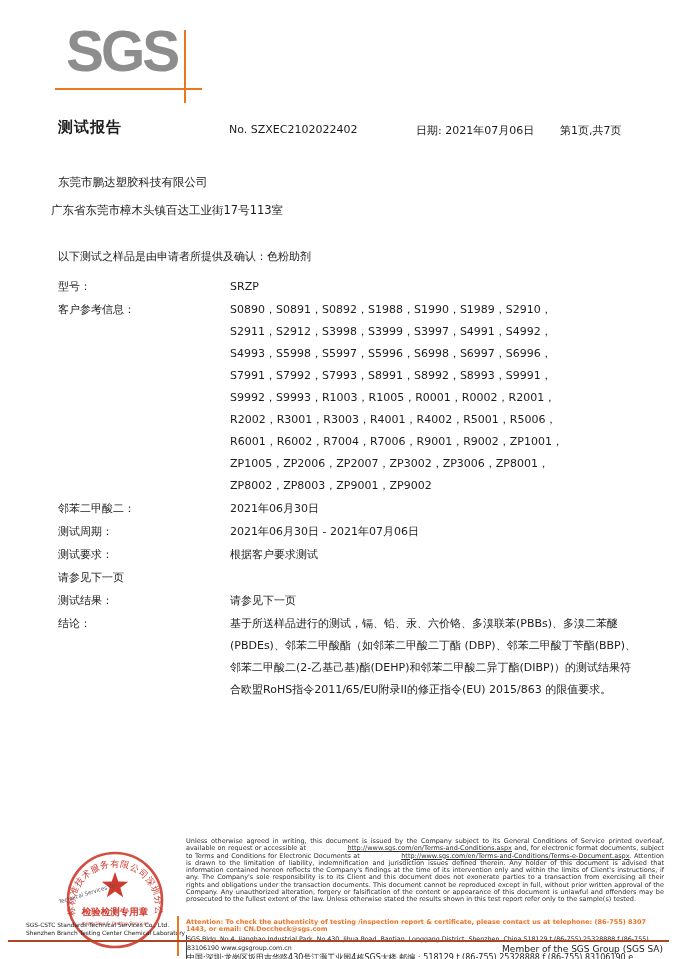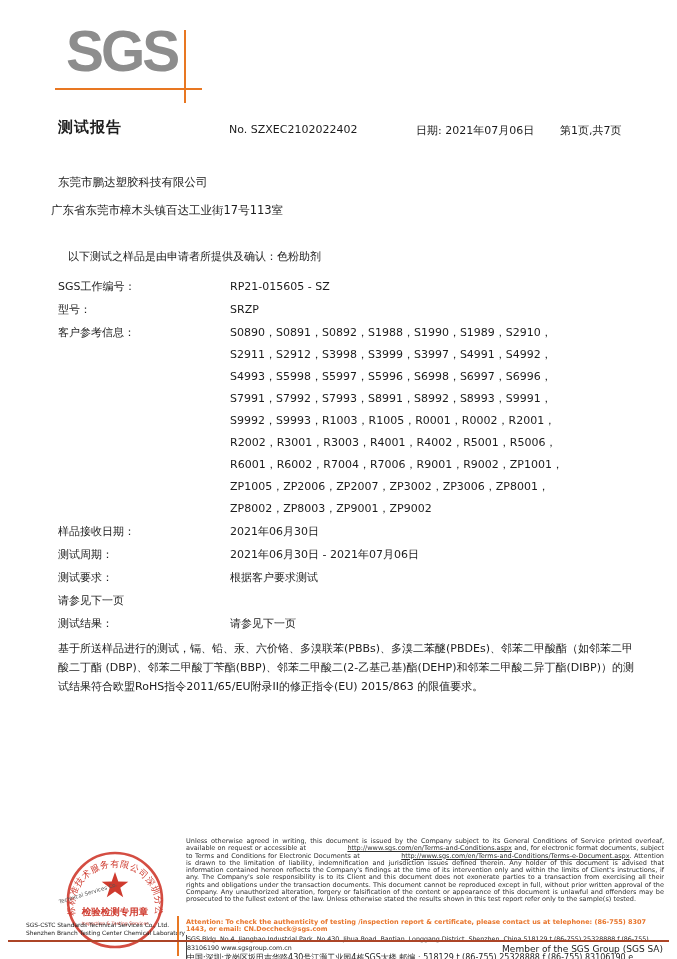--- a/index.html
+++ b/index.html
@@ -12,21 +12,21 @@
   .logo-hline{position:absolute;left:55px;top:88px;width:147px;height:2px;background:#e87722;}
   .logo-vline{position:absolute;left:184px;top:30px;width:2px;height:73px;background:#e87722;}
   
   .doc-title{position:absolute;left:58px;top:118px;font-size:15px;font-weight:bold;letter-spacing:1px;}
   .report-no{position:absolute;left:229px;top:123px;font-size:11px;}
   .report-date{position:absolute;left:416px;top:123px;font-size:11px;}
   .report-pages{position:absolute;left:560px;top:123px;font-size:11px;}
   .company-name{position:absolute;left:58px;top:175px;font-size:11.5px;font-weight:500;}
   .company-address{position:absolute;left:51px;top:203px;font-size:11.5px;font-weight:500;}
   
-  .sample-intro{position:absolute;left:68px;top:249px;font-size:11px;}
+  .sample-intro{position:absolute;left:58px;top:249px;font-size:11px;}
   .info-table{position:absolute;left:58px;top:276px;width:582px;}
   .info-row{display:flex;margin-bottom:1px;}
   .info-label{width:172px;flex:none;font-size:11px;line-height:22px;}
   .info-value{flex:1;font-size:11px;}
   .info-value div{line-height:22px;}
   .info-row:nth-child(8){margin-top:0px;}
   .info-row:nth-child(9){margin-top:4px;}
   .info-row:nth-child(9) .info-value div{line-height:19px;}
   
   .stamp{position:absolute;left:46px;top:848px;}
@@ -61,26 +61,20 @@
   <div class="doc-title">测试报告</div>
   <div class="report-no">No. SZXEC2102022402</div>
   <div class="report-date">日期: 2021年07月06日</div>
   <div class="report-pages">第1页,共7页</div>
 
   <div class="company-name">东莞市鹏达塑胶科技有限公司</div>
   <div class="company-address">广东省东莞市樟木头镇百达工业街17号113室</div>
 
   <div class="sample-intro">以下测试之样品是由申请者所提供及确认：色粉助剂</div>
   <div class="info-table">
-    <div class="info-row">
-      <div class="info-label">SGS工作编号：</div>
-      <div class="info-value">
-          <div>RP21-015605 - SZ</div>
-        </div>
-    </div>
 
     <div class="info-row">
       <div class="info-label">型号：</div>
       <div class="info-value">
           <div>SRZP</div>
         </div>
     </div>
 
     <div class="info-row">
       <div class="info-label">客户参考信息：</div>
@@ -91,21 +85,21 @@
           <div>S7991，S7992，S7993，S8991，S8992，S8993，S9991，</div>
           <div>S9992，S9993，R1003，R1005，R0001，R0002，R2001，</div>
           <div>R2002，R3001，R3003，R4001，R4002，R5001，R5006，</div>
           <div>R6001，R6002，R7004，R7006，R9001，R9002，ZP1001，</div>
           <div>ZP1005，ZP2006，ZP2007，ZP3002，ZP3006，ZP8001，</div>
           <div>ZP8002，ZP8003，ZP9001，ZP9002</div>
         </div>
     </div>
 
     <div class="info-row">
-      <div class="info-label">样品接收日期：</div>
+      <div class="info-label">邻苯二甲酸二：</div>
       <div class="info-value">
           <div>2021年06月30日</div>
         </div>
     </div>
 
     <div class="info-row">
       <div class="info-label">测试周期：</div>
       <div class="info-value">
           <div>2021年06月30日 - 2021年07月06日</div>
         </div>
@@ -125,20 +119,21 @@
     </div>
 
     <div class="info-row">
       <div class="info-label">测试结果：</div>
       <div class="info-value">
           <div>请参见下一页</div>
         </div>
     </div>
 
     <div class="info-row">
+      <div class="info-label">结论：</div>
       <div class="info-value">
           <div>基于所送样品进行的测试，镉、铅、汞、六价铬、多溴联苯(PBBs)、多溴二苯醚(PBDEs)、邻苯二甲酸酯（如邻苯二甲酸二丁酯 (DBP)、邻苯二甲酸丁苄酯(BBP)、邻苯二甲酸二(2-乙基己基)酯(DEHP)和邻苯二甲酸二异丁酯(DIBP)）的测试结果符合欧盟RoHS指令2011/65/EU附录II的修正指令(EU) 2015/863 的限值要求。</div>
         </div>
     </div>
   </div>
 
   <svg class="stamp" width="138" height="106" viewBox="0 0 138 106">
     <defs>
       <path id="ringPath" d="M 28.5,66 A 41,41 0 1 1 109.5,66"></path>
     </defs>

